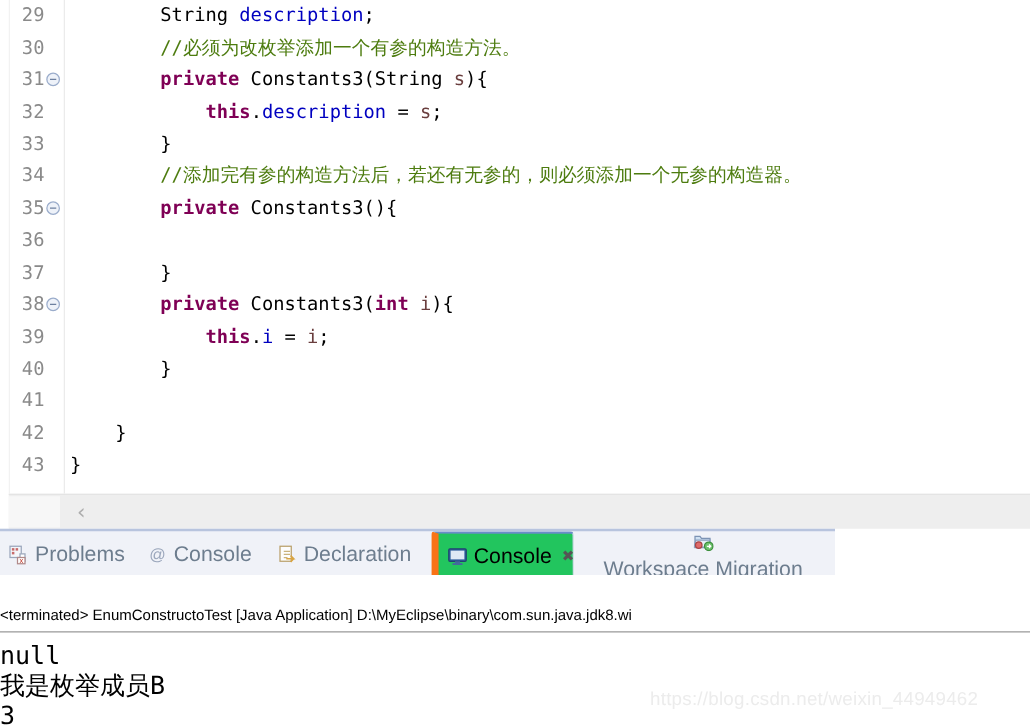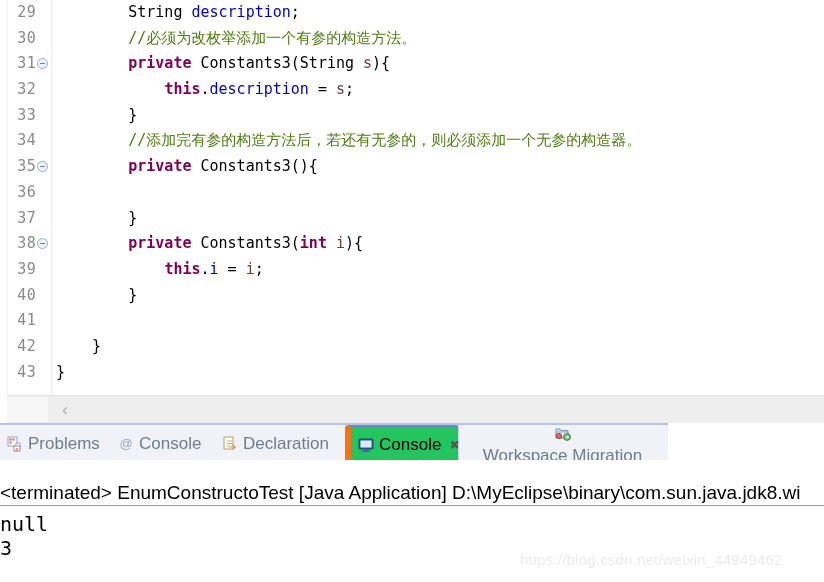--- a/index.html
+++ b/index.html
@@ -186,21 +186,21 @@
     height: 122px;
     background: #ffffff;
   }
   .console-header {
     position: absolute;
     left: 0;
     top: 20px;
     width: 824px;
     height: 25px;
     font-family: "Liberation Sans", sans-serif;
-    font-size: 19px;
+    font-size: 12px;
     color: #000000;
     white-space: nowrap;
     overflow: hidden;
     line-height: 25px;
   }
   .console-header-rule {
     position: absolute;
     left: 0;
     top: 45px;
     width: 824px;
@@ -307,18 +307,18 @@
             <path d="M10.5 12 l3 0 M12.2 10.6 l1.4 1.4 l-1.4 1.4" stroke="#ffffff" stroke-width="1" fill="none"></path>
             <circle cx="4" cy="11" r="2.6" fill="#e06a6a" stroke="#a84444"></circle>
           </svg></span>
         <span>Workspace Migration</span>
       </div>
     </div>
 
   <div class="console">
     <div class="console-header">&lt;terminated&gt; EnumConstructoTest [Java Application] D:\MyEclipse\binary\com.sun.java.jdk8.wi</div>
     <div class="console-header-rule"></div>
-    <div class="console-out" id="console-out"><div>null</div><div>3</div></div>
+    <div class="console-out" id="console-out"><div>null</div><div>我是枚举成员B</div><div>3</div></div>
   </div>
 
   <div class="watermark">https://blog.csdn.net/weixin_44949462</div>
 
 </div>
 
 </body></html>

